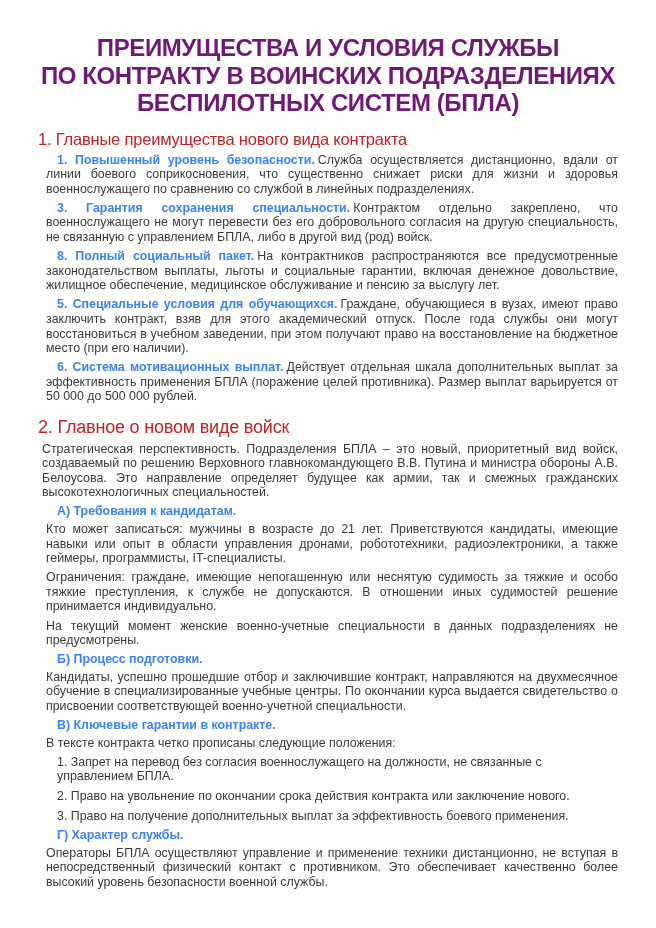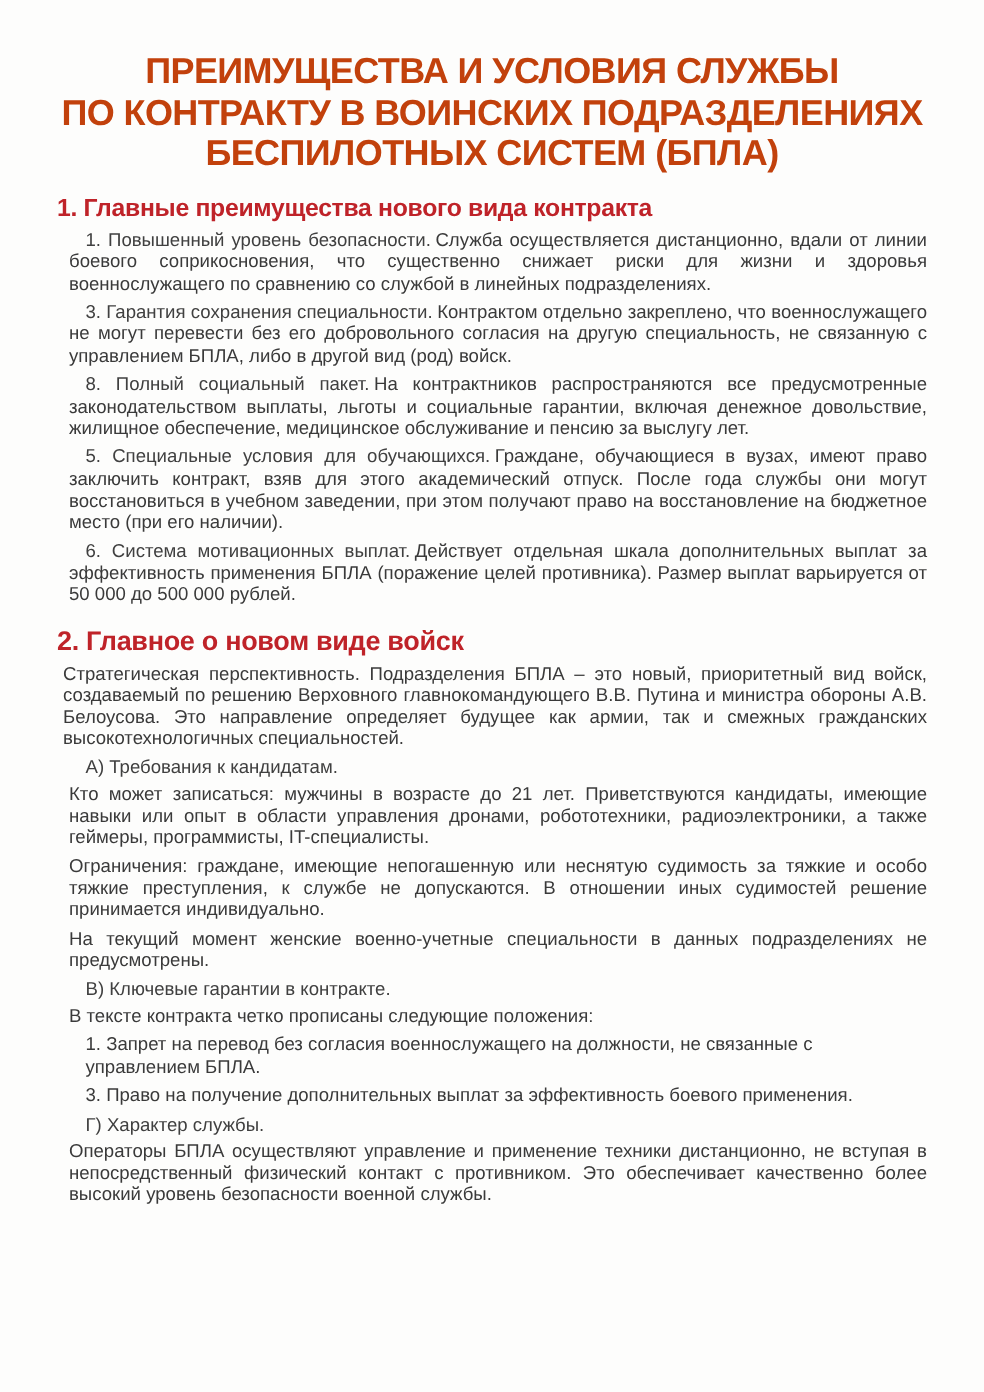--- a/index.html
+++ b/index.html
@@ -17,45 +17,45 @@
     font-family: "Liberation Sans", sans-serif;
     color: #3a3a3a;
   }
   .title {
     margin: 0 0 6px 0;
     text-align: center;
     font-size: 24px;
     line-height: 27.5px;
     font-weight: bold;
     letter-spacing: -0.4px;
-    color: #c2410c;
+    color: #701a75;
   }
   .title .title-line { display: block; }
   .sec-head {
     margin: 7px 0 4px 0;
     font-size: 16.5px;
     line-height: 19px;
-    font-weight: bold;
+    font-weight: normal;
     letter-spacing: -0.2px;
     color: #bf2329;
   }
   .sec-head.sec2 {
     margin: 8px 0 4px 0;
     font-size: 18px;
     line-height: 21px;
   }
   .item, .body-p, .sub-label, .list-line {
     margin: 0 0 4.5px 0;
     margin-left: 8px;
     font-size: 12.4px;
     line-height: 14.6px;
     text-align: justify;
   }
   .item { text-indent: 11px; }
-  .item .lead, .sub-label { font-weight: normal; color: #404040; }
+  .item .lead, .sub-label { font-weight: bold; color: #3b82f6; }
   .item .lead { margin-right: 3px; }
   .sub-label { padding-left: 11px; margin-bottom: 3px; text-align: left; }
   .list-line { padding-left: 11px; margin-bottom: 5px; text-align: left; }
   .body-p.intro { margin-left: 4px; }
 </style>
 </head>
 <body>
 
 <div class="page">
 
@@ -75,22 +75,25 @@
 
   <h2 class="sec-head sec2">2. Главное о новом виде войск</h2>
 
   <p class="body-p intro">Стратегическая перспективность. Подразделения БПЛА – это новый, приоритетный вид войск, создаваемый по решению Верховного главнокомандующего В.В. Путина и министра обороны А.В. Белоусова. Это направление определяет будущее как армии, так и смежных гражданских высокотехнологичных специальностей.</p>
 
   <p class="sub-label">А) Требования к кандидатам.</p>
   <p class="body-p">Кто может записаться: мужчины в возрасте до 21 лет. Приветствуются кандидаты, имеющие навыки или опыт в области управления дронами, робототехники, радиоэлектроники, а также геймеры, программисты, IT-специалисты.</p>
   <p class="body-p">Ограничения: граждане, имеющие непогашенную или неснятую судимость за тяжкие и особо тяжкие преступления, к службе не допускаются. В отношении иных судимостей решение принимается индивидуально.</p>
   <p class="body-p">На текущий момент женские военно-учетные специальности в данных подразделениях не предусмотрены.</p>
 
+  <p class="sub-label">Б) Процесс подготовки.</p>
+  <p class="body-p">Кандидаты, успешно прошедшие отбор и заключившие контракт, направляются на двухмесячное обучение в специализированные учебные центры. По окончании курса выдается свидетельство о присвоении соответствующей военно-учетной специальности.</p>
 
   <p class="sub-label">В) Ключевые гарантии в контракте.</p>
   <p class="body-p">В тексте контракта четко прописаны следующие положения:</p>
   <p class="list-line">1.  Запрет на перевод без согласия военнослужащего на должности, не связанные с управлением БПЛА.</p>
+  <p class="list-line">2.  Право на увольнение по окончании срока действия контракта или заключение нового.</p>
   <p class="list-line">3.  Право на получение дополнительных выплат за эффективность боевого применения.</p>
 
   <p class="sub-label">Г) Характер службы.</p>
   <p class="body-p">Операторы БПЛА осуществляют управление и применение техники дистанционно, не вступая в непосредственный физический контакт с противником. Это обеспечивает качественно более высокий уровень безопасности военной службы.</p>
 
 </div>
 
 </body></html>

